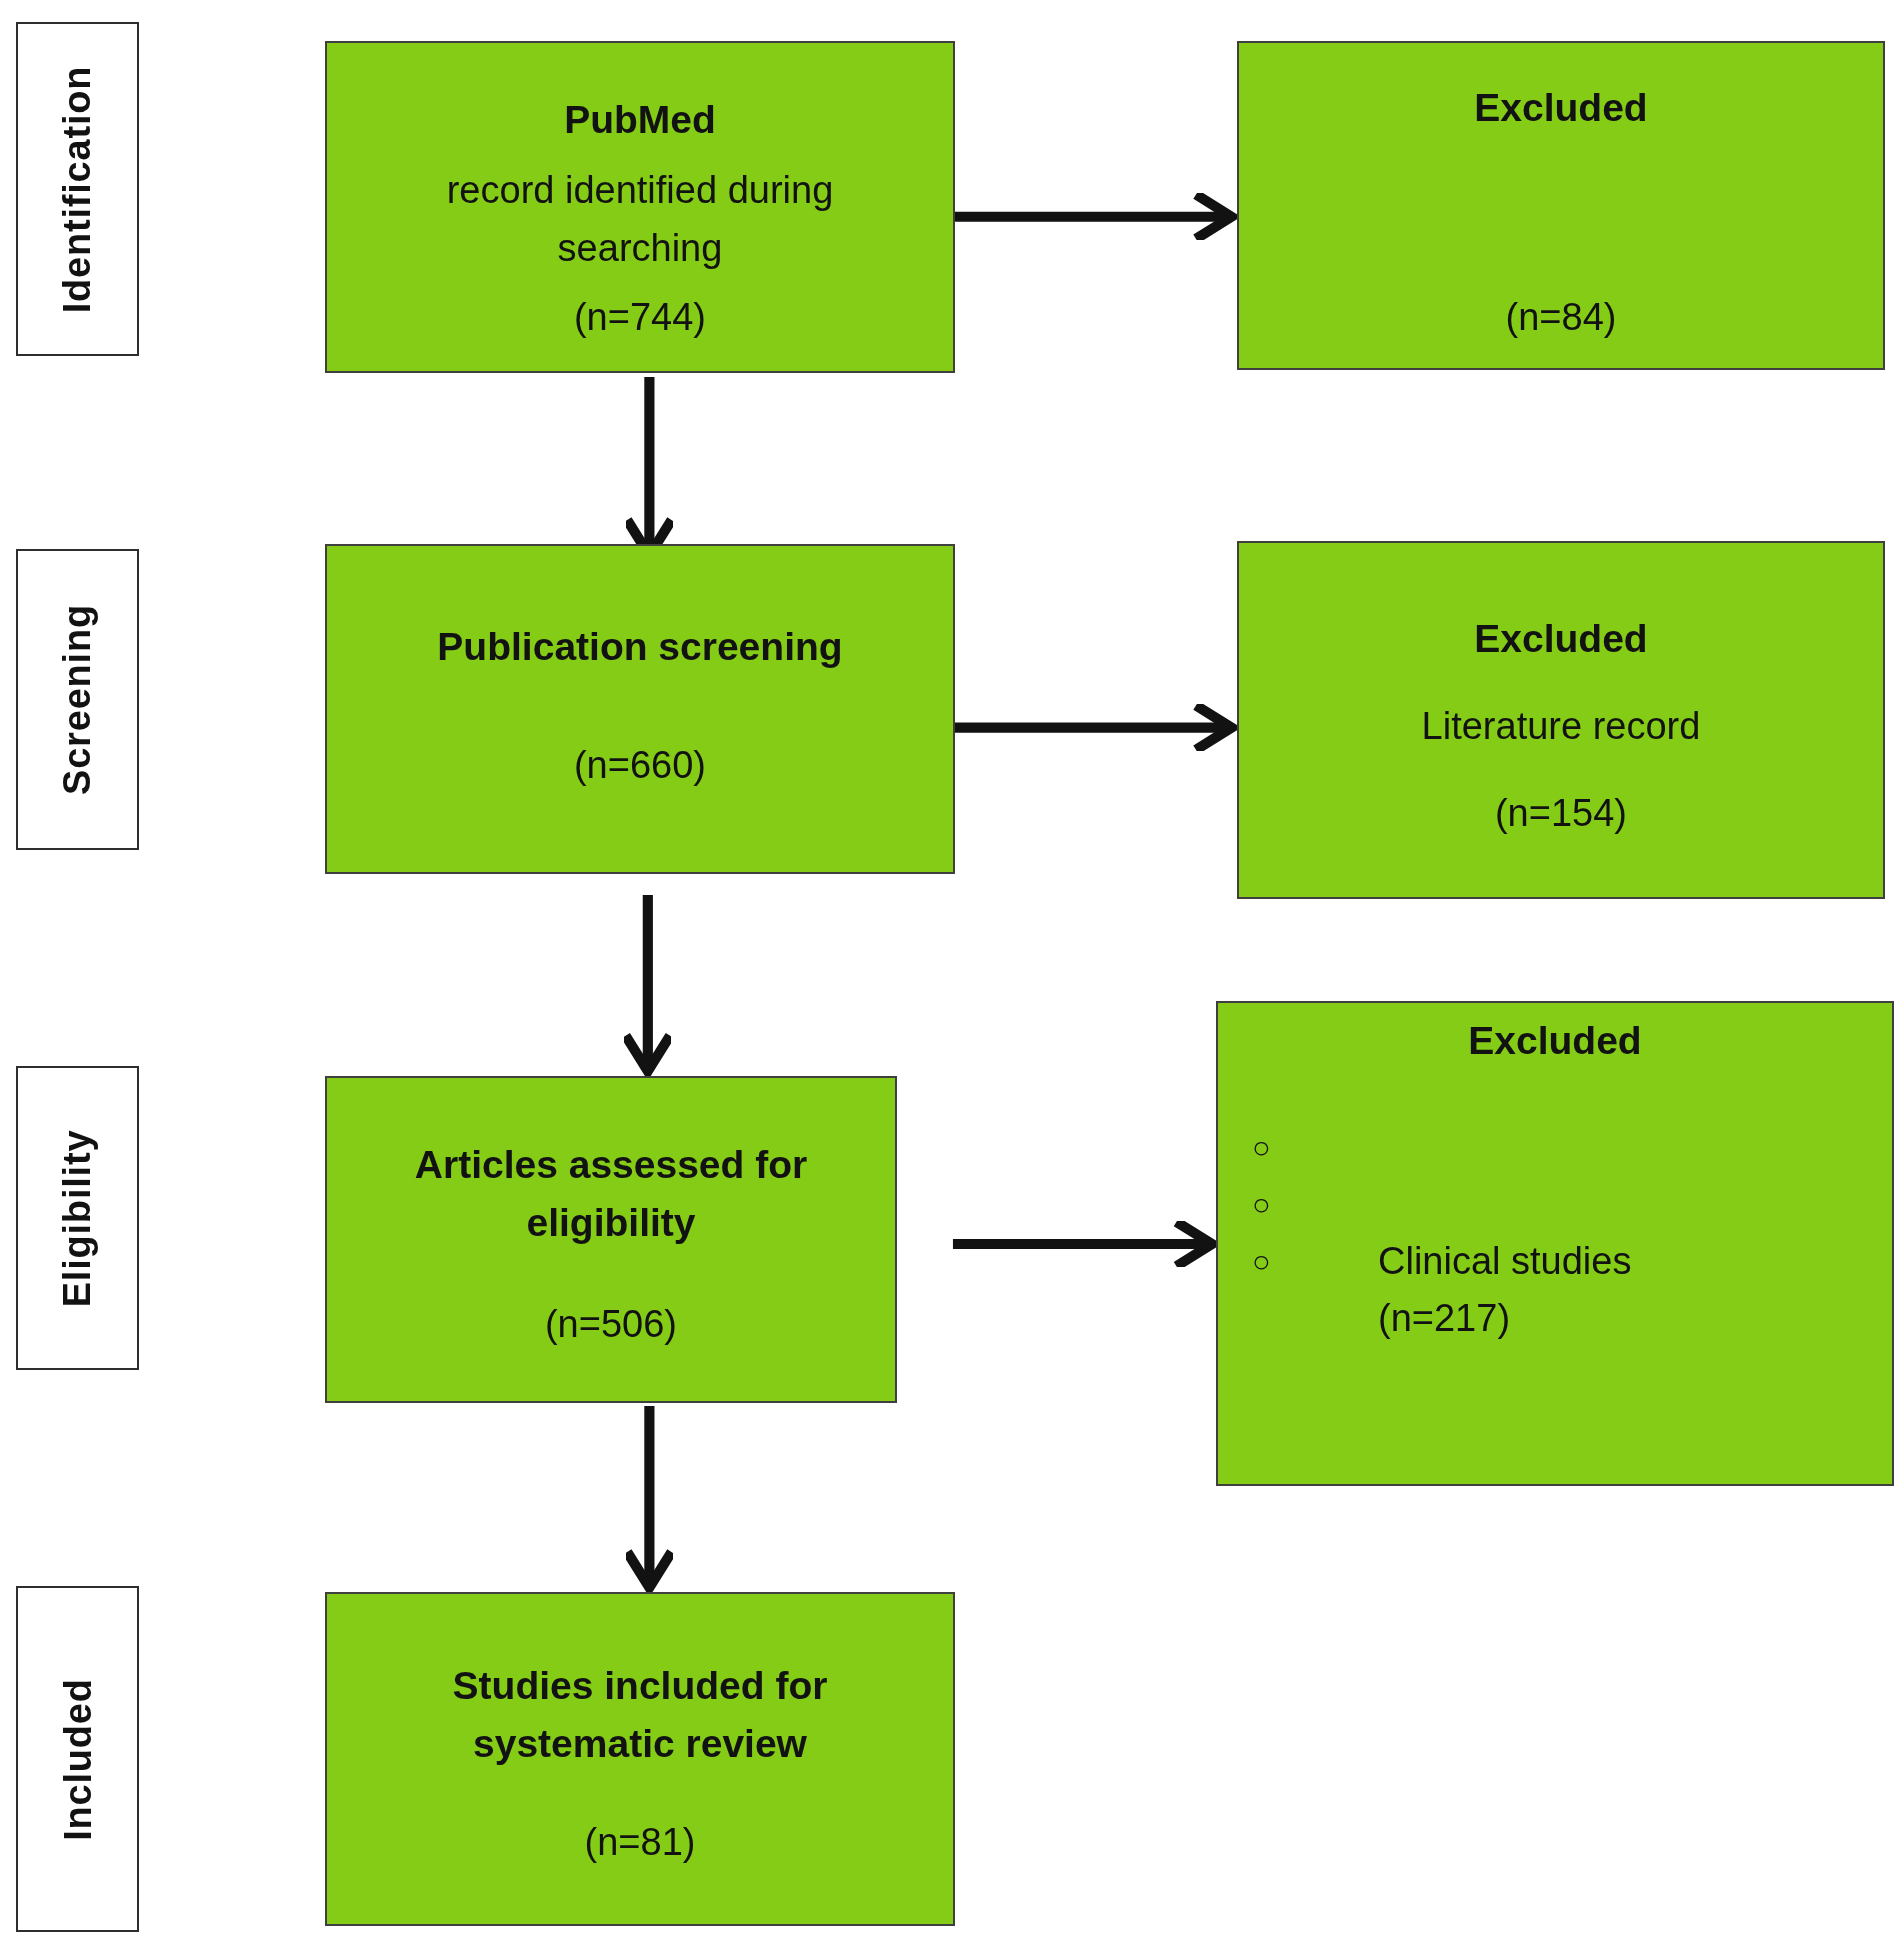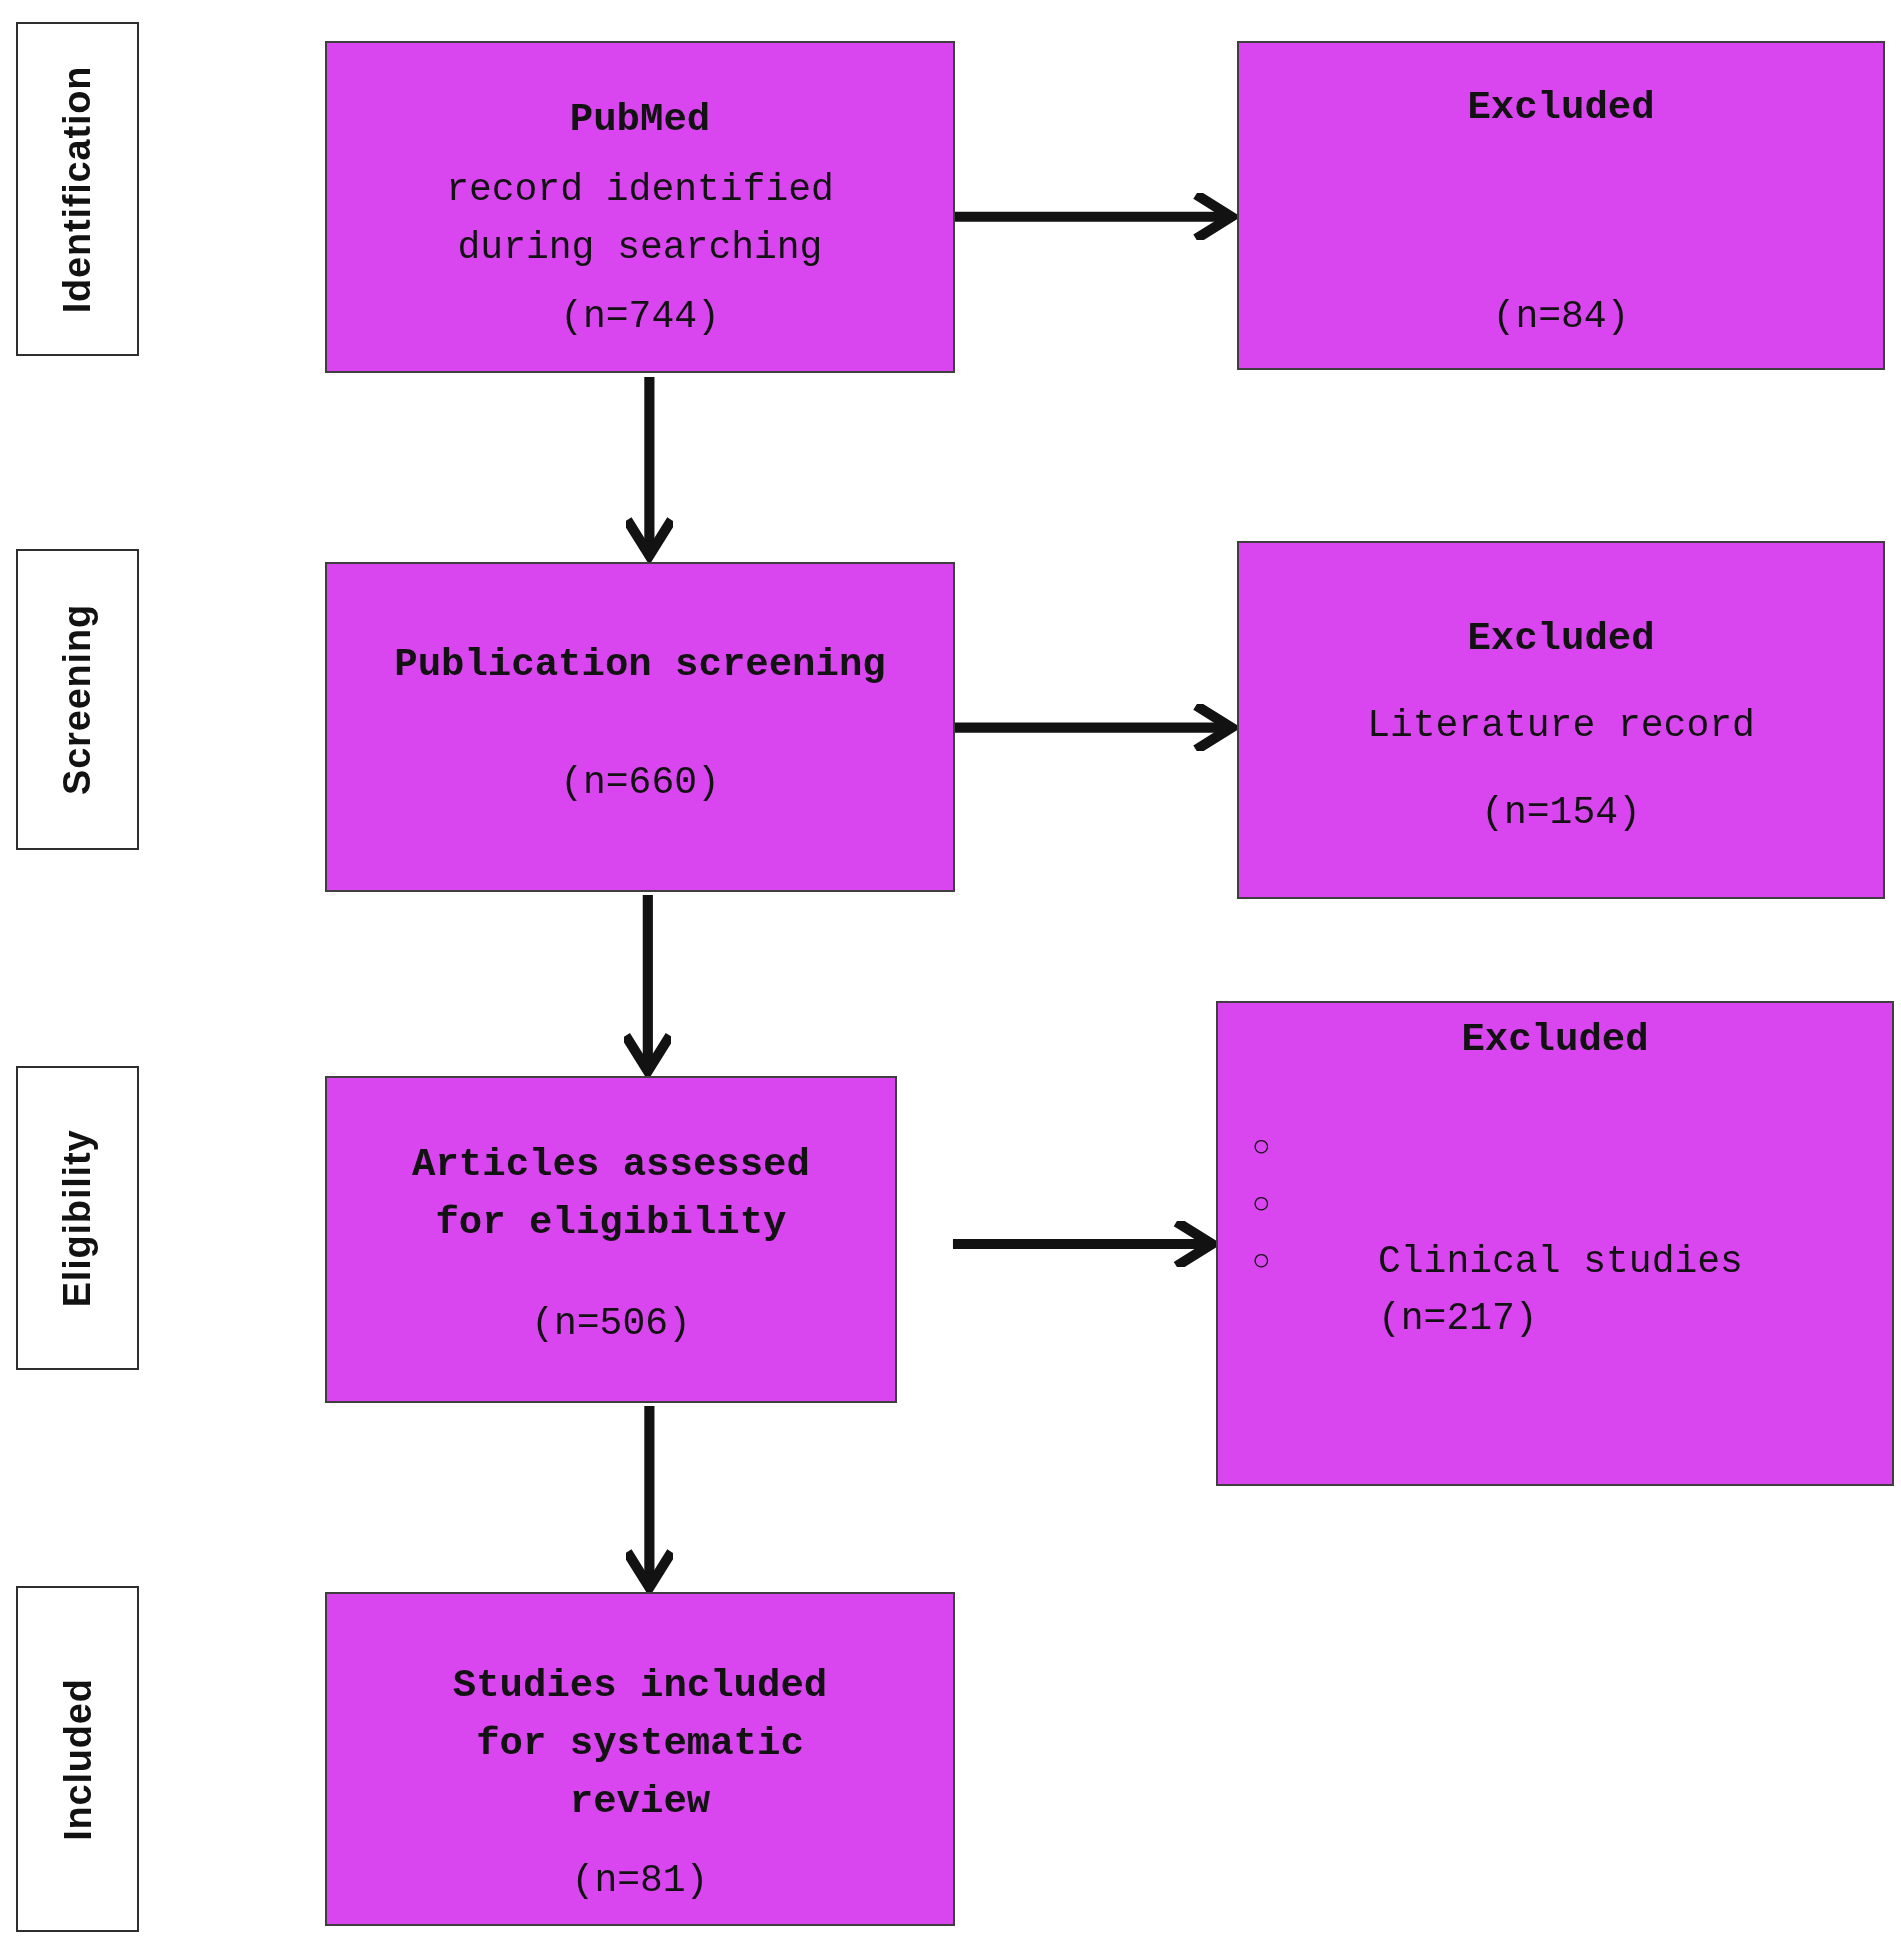--- a/index.html
+++ b/index.html
@@ -10,29 +10,28 @@
     background:#ffffff;
     font-family:"Liberation Sans","DejaVu Sans",sans-serif;
     color:#121212;
     overflow:hidden;
   }
   .arrows{position:absolute;left:0;top:0;pointer-events:none;}
   .box{
     position:absolute;
     box-sizing:border-box;
     border:2.3px solid #3f3f3f;
-    background:#d946ef;
+    background:#84cc16;
     display:flex;
     flex-direction:column;
     align-items:center;
     justify-content:space-between;
     text-align:center;
     font-size:38px;
     line-height:58px;
-    font-family:Liberation Mono, monospace;
   }
   .side{
     position:absolute;
     box-sizing:border-box;
     border:2.3px solid #2e2e2e;
     background:#ffffff;
     display:flex;
     align-items:center;
     justify-content:center;
   }
@@ -43,21 +42,21 @@
     font-size:38px;
     letter-spacing:0.8px;
   }
   .title{font-weight:bold;font-size:39px;}
   .count{font-size:38px;}
   .body-text{font-size:38px;}
 
   
   .b1{left:325px;top:41px;width:630px;height:332px;padding:48px 0 25px;}
   .b1 .body-text{max-width:485px;}
-  .b2{left:325px;top:562px;width:630px;height:330px;padding:72px 0 78px;}
+  .b2{left:325px;top:544px;width:630px;height:330px;padding:72px 0 78px;}
   .b3{left:325px;top:1076px;width:572px;height:327px;padding:58px 0 48px;}
   .b3 .title{max-width:469px;}
   .b4{left:325px;top:1592px;width:630px;height:334px;padding:63px 0 53px;gap:21px;}
   .b4 .title{max-width:454px;}
 
   .e1{left:1237px;top:41px;width:648px;height:329px;padding:36px 0 22px;}
   .e1 .body-text{max-width:375px;}
   .e2{left:1237px;top:541px;width:648px;height:358px;padding:67px 0 55px;}
 
   .e3{

